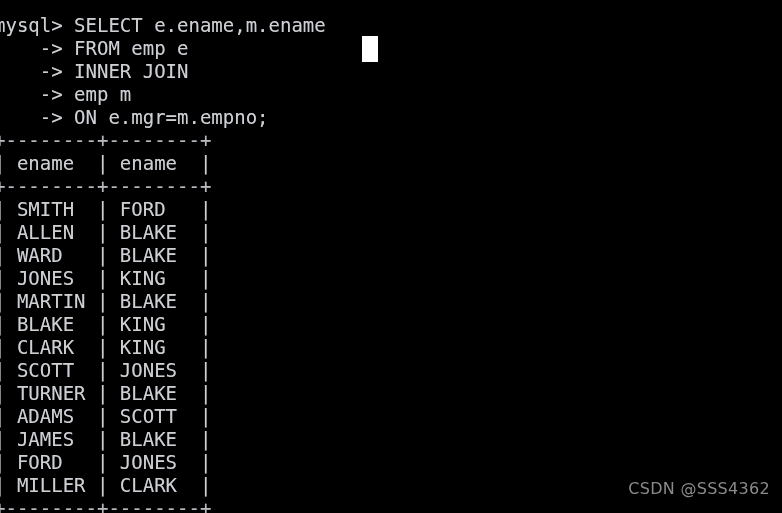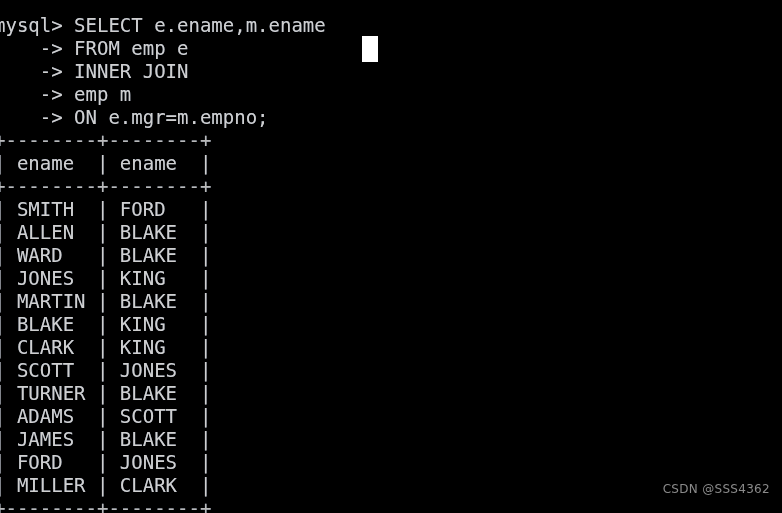--- a/index.html
+++ b/index.html
@@ -86,21 +86,21 @@
     background: #ffffff;
   }
 
   
   #watermark {
     position: absolute;
     right: 12px;
     bottom: 17px;
     color: #8a8a8a;
     font-family: "DejaVu Sans", "Liberation Sans", sans-serif;
-    font-size: 12px;
+    font-size: 16px;
     line-height: 14px;
     letter-spacing: 0.3px;
     white-space: nowrap;
   }
 </style>
 </head>
 <body>
 
 <div id="bg-window-sliver">
     <div class="frag" style="top: 95px;">•</div>

